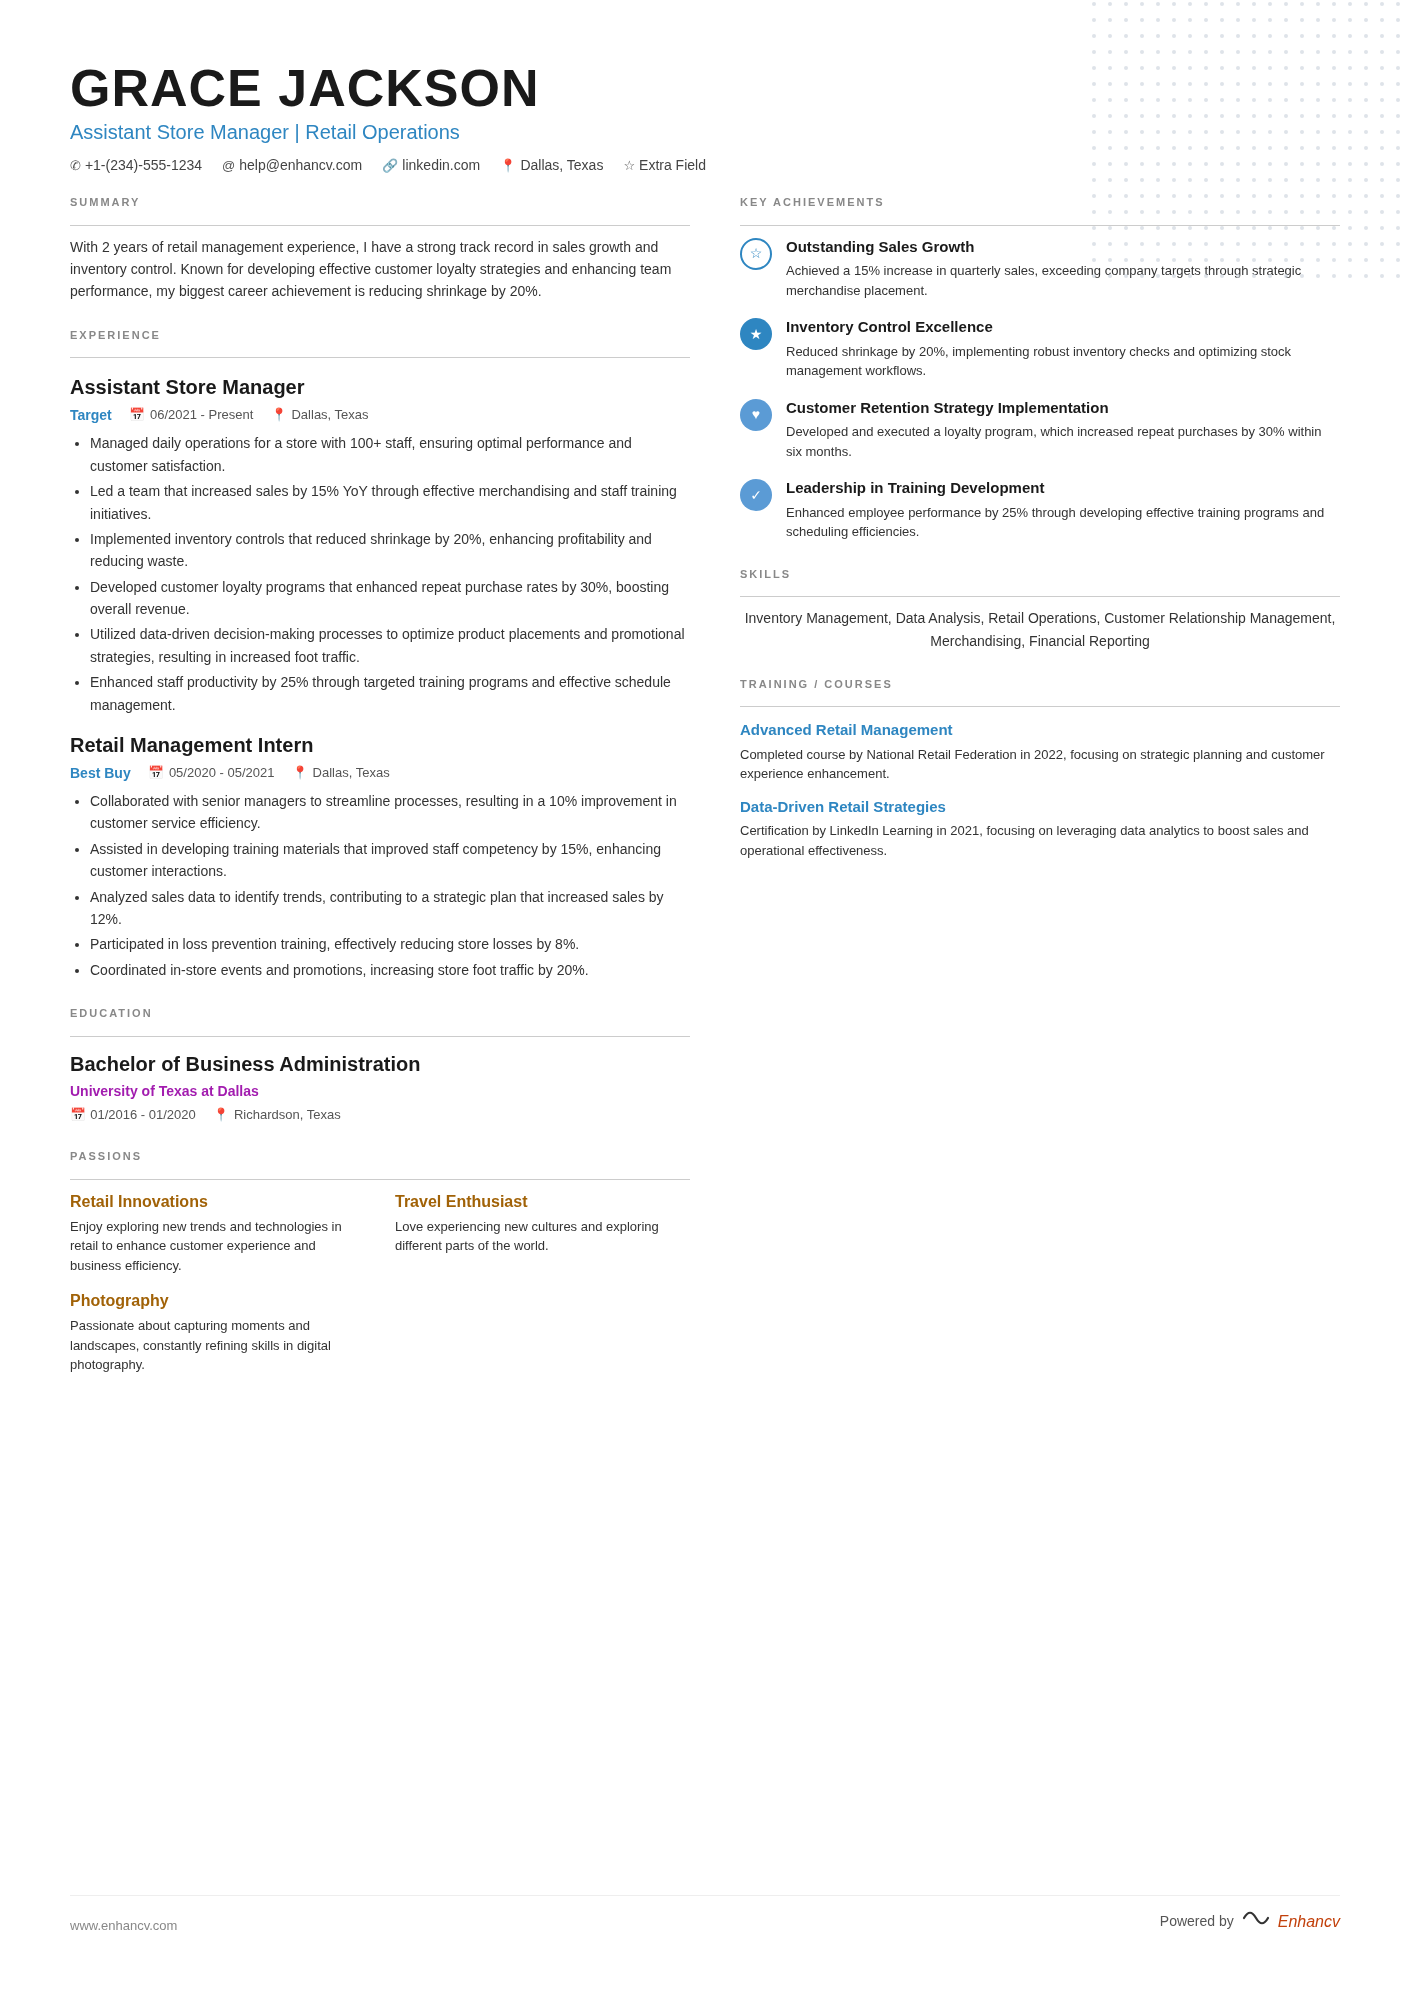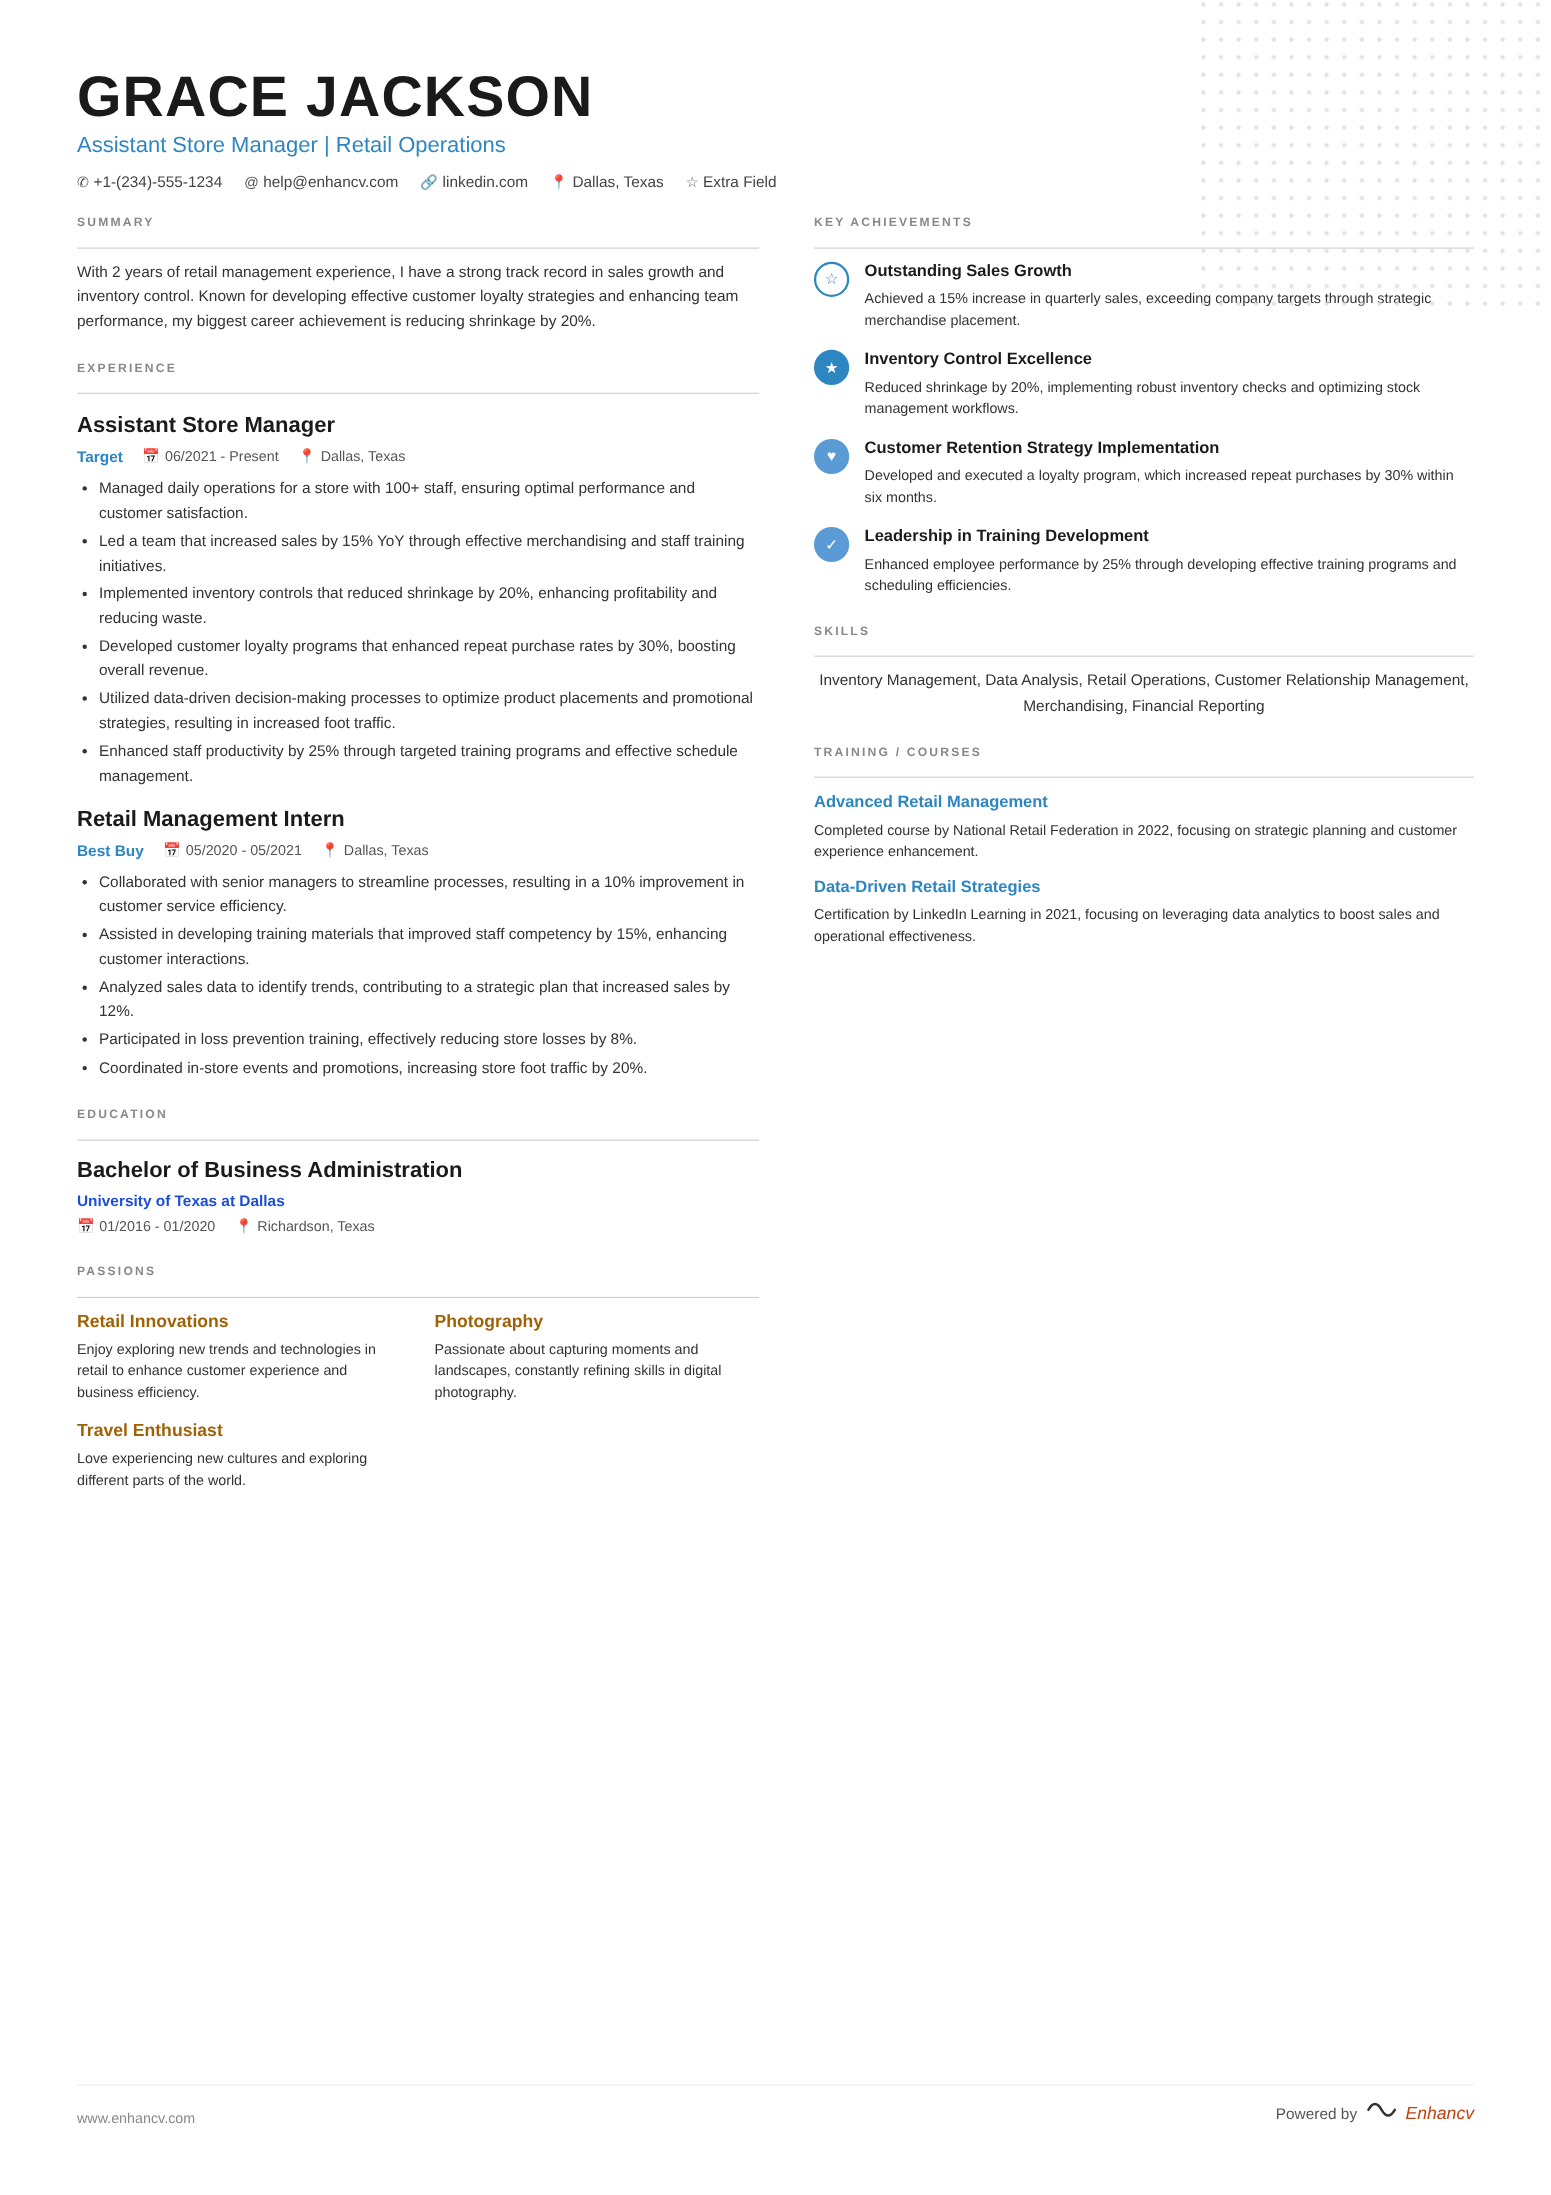--- a/index.html
+++ b/index.html
@@ -126,21 +126,21 @@
       margin-bottom: 3px;
     }
     .edu-degree {
       font-size: 20px;
       font-weight: 700;
       color: #1a1a1a;
       margin-top: 12px;
       margin-bottom: 2px;
     }
     .edu-school {
-      color: #1d4ed8;
+      color: #a21caf;
       font-size: 14px;
       font-weight: 600;
     }
     .edu-meta {
       display: flex;
       align-items: center;
       gap: 18px;
       font-size: 13px;
       color: #555;
       margin: 3px 0;
@@ -392,26 +392,26 @@
       </div>
 
       <div class="section-label">PASSIONS</div>
       <div class="divider-line"></div>
       <div class="passions-grid">
         <div>
           <div class="passion-title">Retail Innovations</div>
           <div class="passion-desc">Enjoy exploring new trends and technologies in retail to enhance customer experience and business efficiency.</div>
         </div>
         <div>
+          <div class="passion-title">Travel Enthusiast</div>
+          <div class="passion-desc">Love experiencing new cultures and exploring different parts of the world.</div>
+        </div>
+        <div>
           <div class="passion-title">Photography</div>
           <div class="passion-desc">Passionate about capturing moments and landscapes, constantly refining skills in digital photography.</div>
-        </div>
-        <div>
-          <div class="passion-title">Travel Enthusiast</div>
-          <div class="passion-desc">Love experiencing new cultures and exploring different parts of the world.</div>
         </div>
       </div>
 
     </div>
 
     <div class="right-col">
 
       <div class="right-section-label first">KEY ACHIEVEMENTS</div>
       <div class="divider-line"></div>
 

